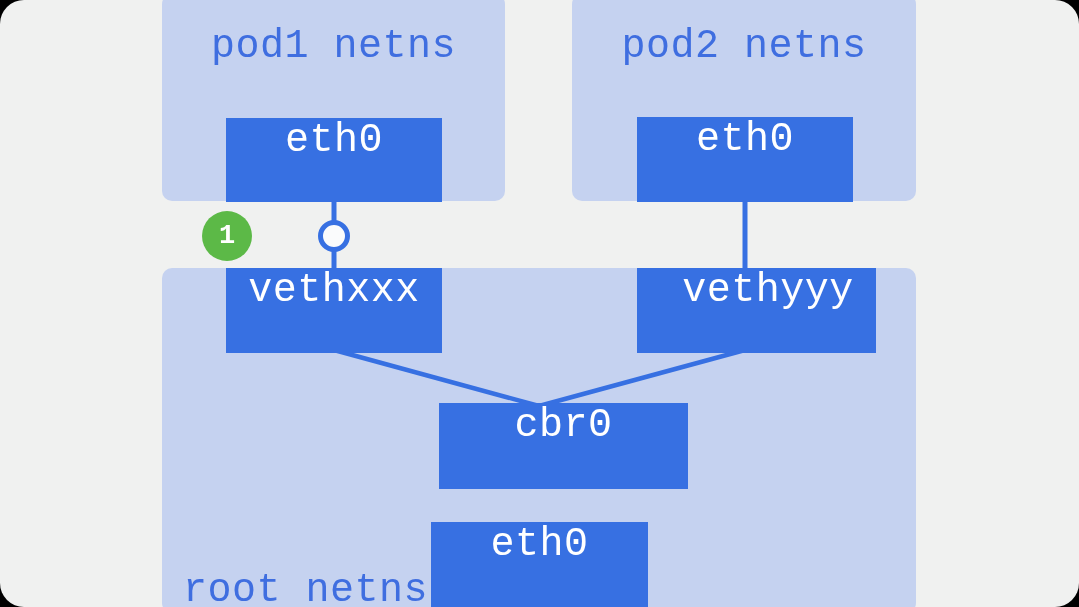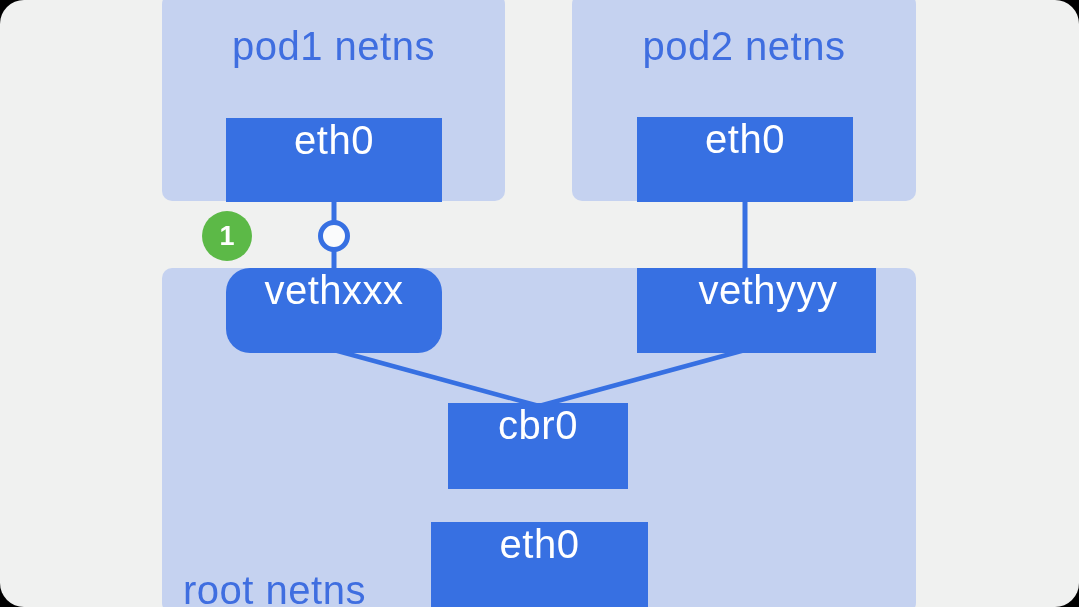--- a/index.html
+++ b/index.html
@@ -8,20 +8,21 @@
     background: #000000;
     font-family: "Liberation Sans", sans-serif;
   }
   .canvas {
     position: relative;
     width: 1079px;
     height: 607px;
     background: #f0f1f0;
     border-radius: 24px;
     overflow: hidden;
+    font-family: Liberation Mono, monospace;
   }
   .ns-container {
     position: absolute;
     background: #c5d2f0;
     border-radius: 10px;
   }
   #pod1-container { left: 162px; top: -6px; width: 343px; height: 207px; }
   #pod2-container { left: 572px; top: -6px; width: 344px; height: 207px; }
   #root-container { left: 162px; top: 268px; width: 754px; height: 345px; }
   .ns-title {
@@ -45,23 +46,23 @@
     z-index: 3;
     background: #3770e2;
     color: #ffffff;
     font-size: 40px;
     display: flex;
     justify-content: center;
     letter-spacing: 0.5px;
   }
   #box-pod1-eth0 { left: 226px; top: 118px; width: 216px; height: 84px; }
   #box-pod2-eth0 { left: 637px; top: 117px; width: 216px; height: 85px; }
-  #box-vethxxx  { left: 226px; top: 268px; width: 216px; height: 85px; border-radius: 24px; }
+  #box-vethxxx  { left: 226px; top: 268px; width: 216px; height: 85px; }
   #box-vethyyy  { left: 637px; top: 268px; width: 216px; height: 85px; padding-left: 23px; }
-  #box-cbr0     { left: 448px; top: 403px; width: 180px; height: 86px; }
+  #box-cbr0     { left: 439px; top: 403px; width: 249px; height: 86px; }
   #box-root-eth0{ left: 431px; top: 522px; width: 217px; height: 85px; }
   .root-label {
     position: absolute;
     left: 183px;
     top: 540px;
     z-index: 3;
     font-size: 40px;
     color: #3f6ee0;
     letter-spacing: 0.5px;
     margin-top: 28px;

